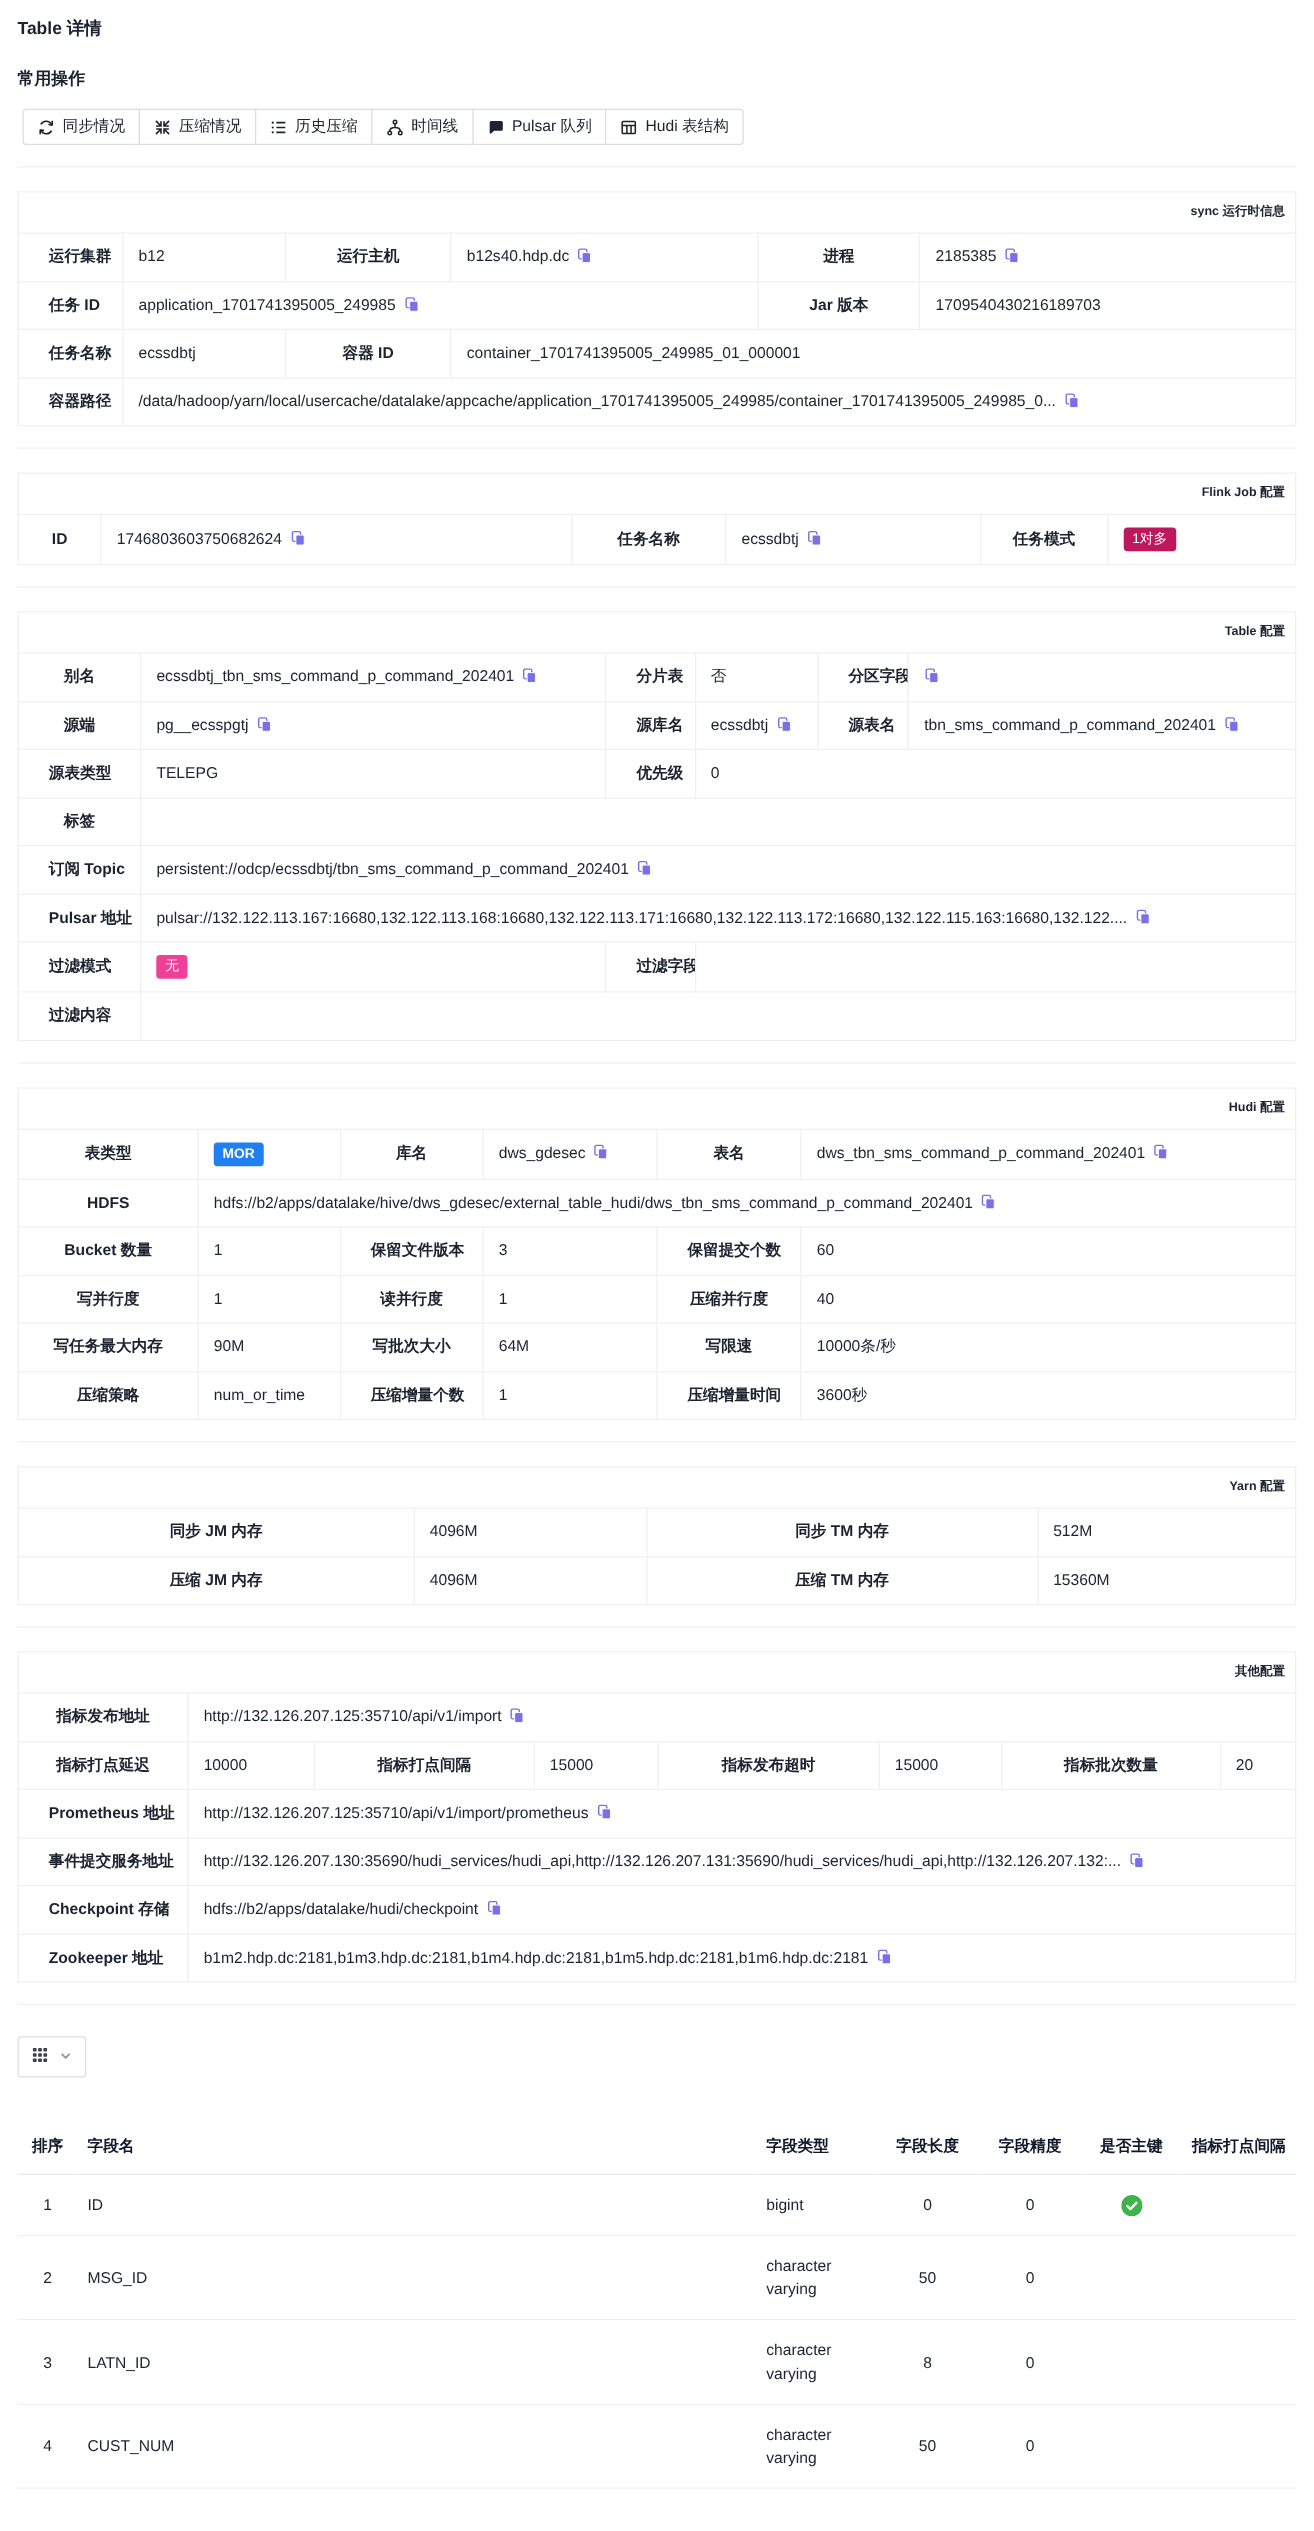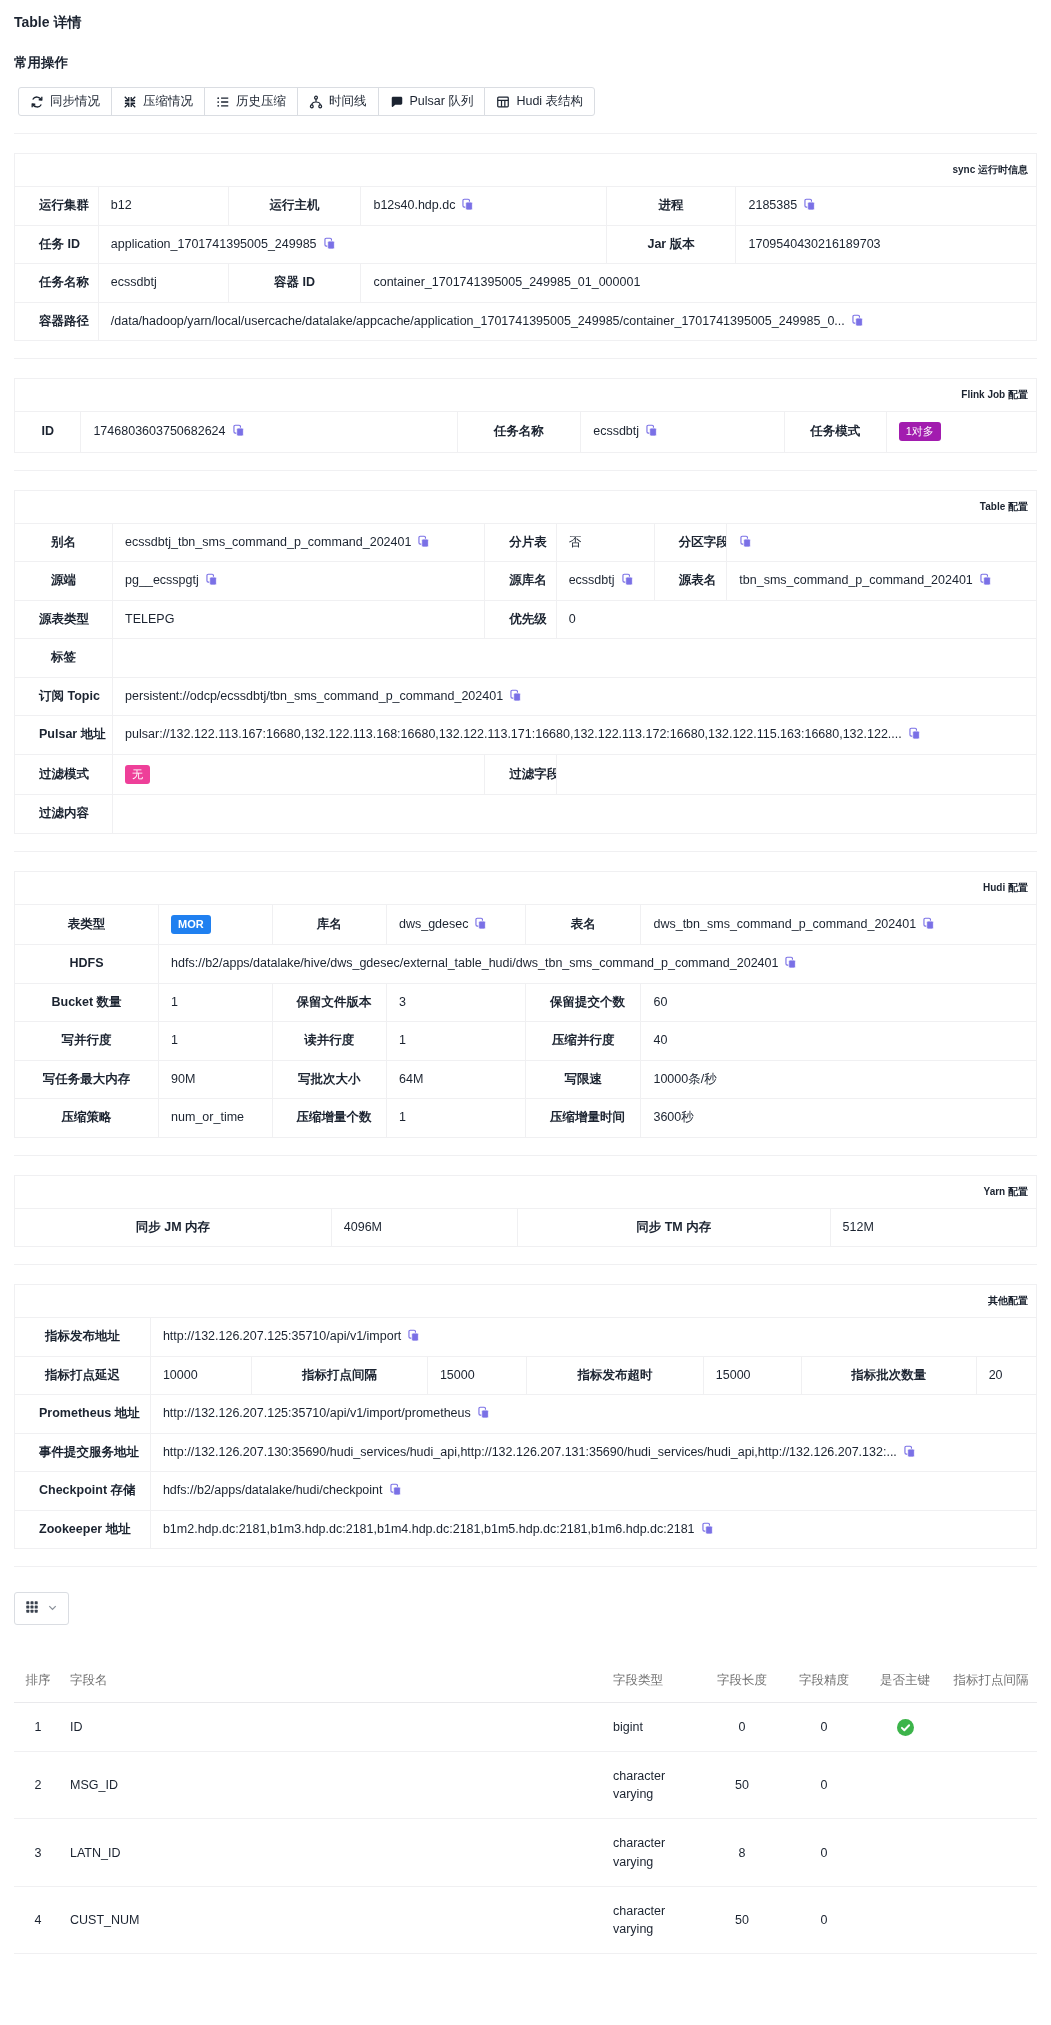--- a/index.html
+++ b/index.html
@@ -38,36 +38,36 @@
     text-align:right; font-weight:700; font-size:10px; padding:9px 8px;
   }
   .lbl { font-weight:700; text-align:center; white-space:nowrap; padding:10px 24px; overflow:hidden; }
   .val { text-align:left; padding:10px 12px; white-space:nowrap; overflow:hidden;margin-left:44px; }
   .copy { width:13px; height:13px; vertical-align:-2px; margin-left:6px; cursor:pointer; }
 
   .badge {
     display:inline-block; color:#fff; font-size:11px; line-height:1;
     padding:4px 7px; border-radius:3px; vertical-align:1px;
   }
-  .badge-mode { background:#a21caf; }
+  .badge-mode { background:#be185d; }
   .badge-filter { background:#ee3f99; }
   .badge-mor { background:#2080f0; font-weight:700; }
 
   
   .panel-btn {
     display:inline-flex; align-items:center; gap:8px;
     padding:7px 10px; background:#fff; border:1px solid #dadde2;
     border-radius:3px; cursor:pointer; margin:6px 0 34px;
   }
 
   
   .fields-heading { font-size:13px; font-weight:400; margin:0 0 6px; }
   .fields-table { width:100%; border-collapse:collapse; font-size:12.5px; }
   .fields-table th {
-    font-weight:400; color:#737373; text-align:left;
+    font-weight:700; color:#0f172a; text-align:left;
     padding:13px 8px; border-bottom:1px solid #e9e9ec; white-space:nowrap;
   }
   .fields-table td {
     padding:15px 8px; border-bottom:1px solid #f0f0f2; color:#1b2330;
     vertical-align:middle; line-height:1.45;
   }
   .ta-c { text-align:center !important; }
   .c-type { width:96px; }
   .check svg { width:17px; height:17px; display:inline-block; vertical-align:middle; }
 </style>
@@ -399,20 +399,26 @@
     <tbody>
         <tr class="sec-title">
           <td colspan="4">Yarn 配置</td>
         </tr>
     <tr>
       <td class="lbl">同步 JM 内存</td>
       <td class="val">4096M</td>
       <td class="lbl">同步 TM 内存</td>
       <td class="val">512M</td>
     </tr>
+    <tr>
+      <td class="lbl">压缩 JM 内存</td>
+      <td class="val">4096M</td>
+      <td class="lbl">压缩 TM 内存</td>
+      <td class="val">15360M</td>
+    </tr>
   </tbody>
     </table>
 
   <div class="divider"></div>
 
   
   <table class="info-table">
     <colgroup>
         <col style="width:13.3%">
         <col style="width:9.9%">

